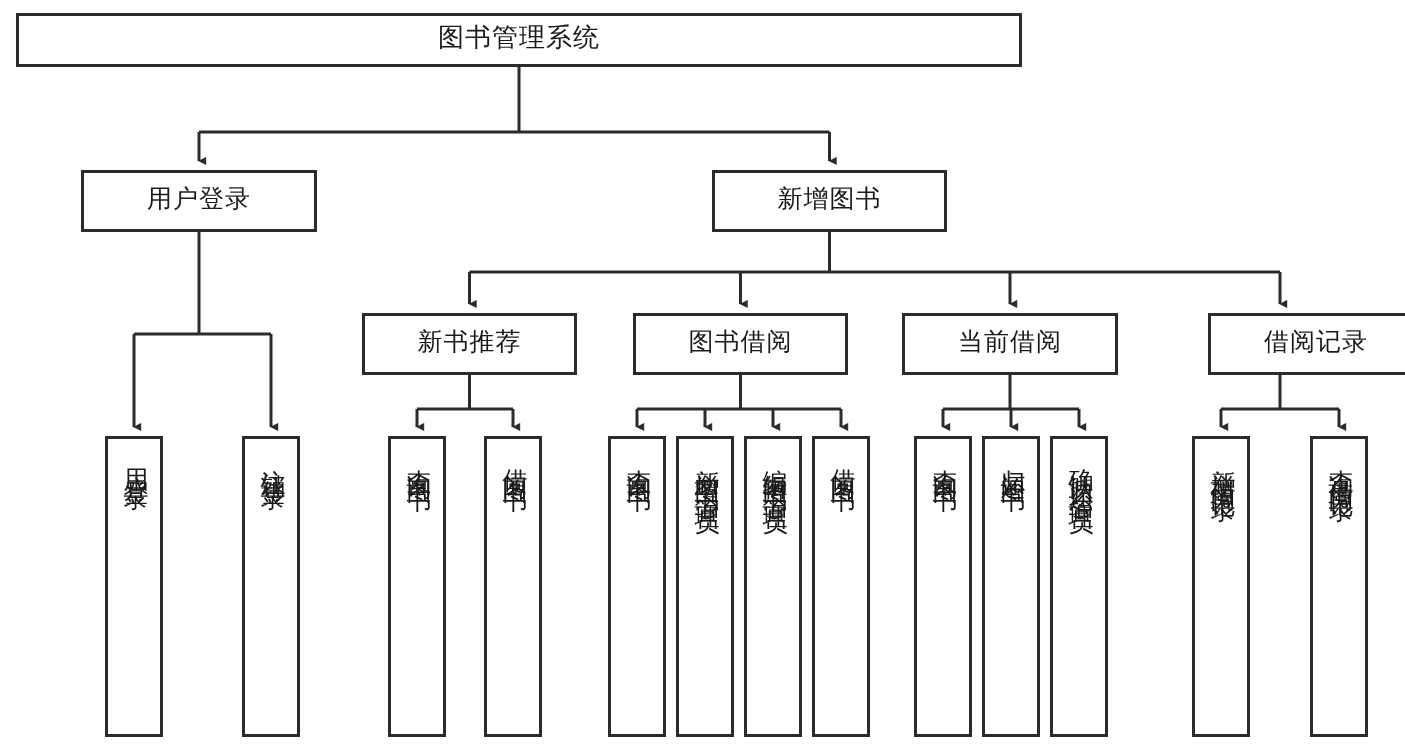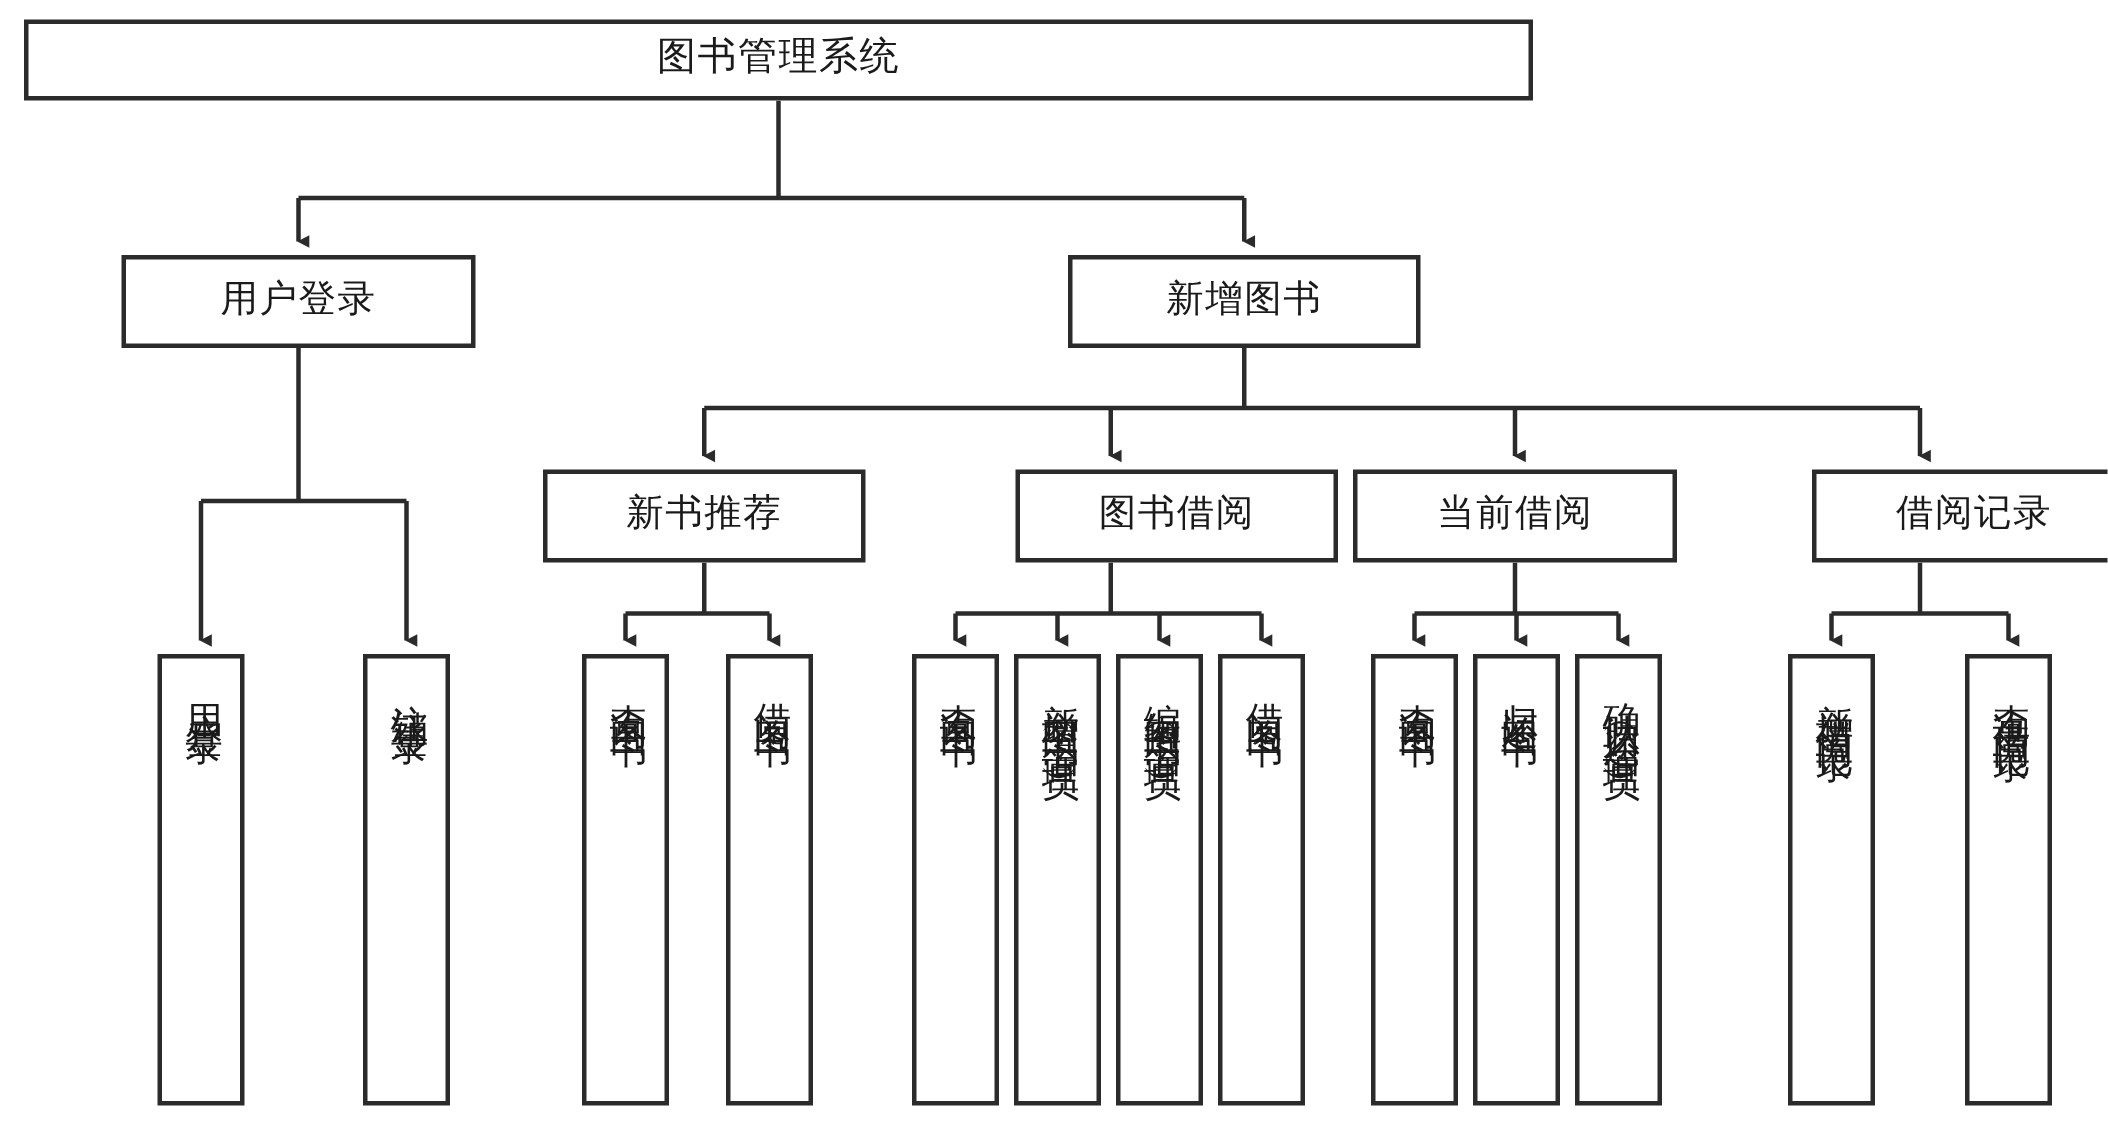--- a/index.html
+++ b/index.html
@@ -127,21 +127,21 @@
       </div>
       <div class="node h" style="left: 81px; top: 170px; width: 236px; height: 62px;">
         <span class="label">用户登录</span>
       </div>
       <div class="node h" style="left: 712px; top: 170px; width: 235px; height: 62px;">
         <span class="label">新增图书</span>
       </div>
       <div class="node h" style="left: 362px; top: 313px; width: 215px; height: 62px;">
         <span class="label">新书推荐</span>
       </div>
-      <div class="node h" style="left: 633px; top: 313px; width: 215px; height: 62px; margin-left: 44px;">
+      <div class="node h" style="left: 633px; top: 313px; width: 215px; height: 62px;">
         <span class="label">图书借阅</span>
       </div>
       <div class="node h" style="left: 902px; top: 313px; width: 216px; height: 62px;">
         <span class="label">当前借阅</span>
       </div>
       <div class="node h" style="left: 1172px; top: 313px; width: 216px; height: 62px; margin-left: 36px;">
         <span class="label">借阅记录</span>
       </div>
       <div class="node v" style="left: 105px; top: 436px; width: 58px; height: 301px;">
         <span class="label">用户登录</span>

